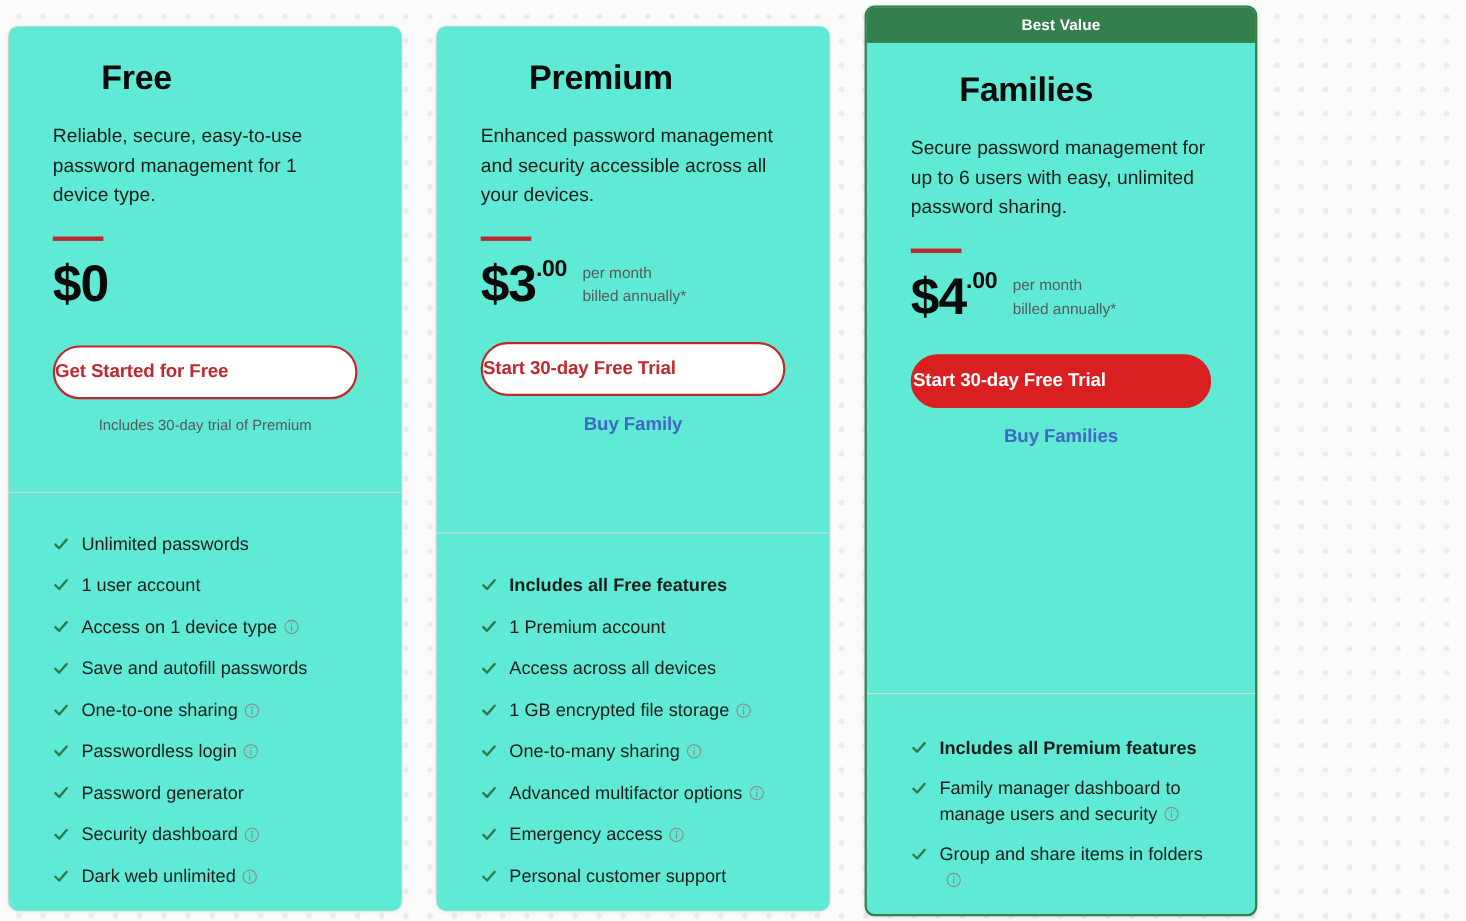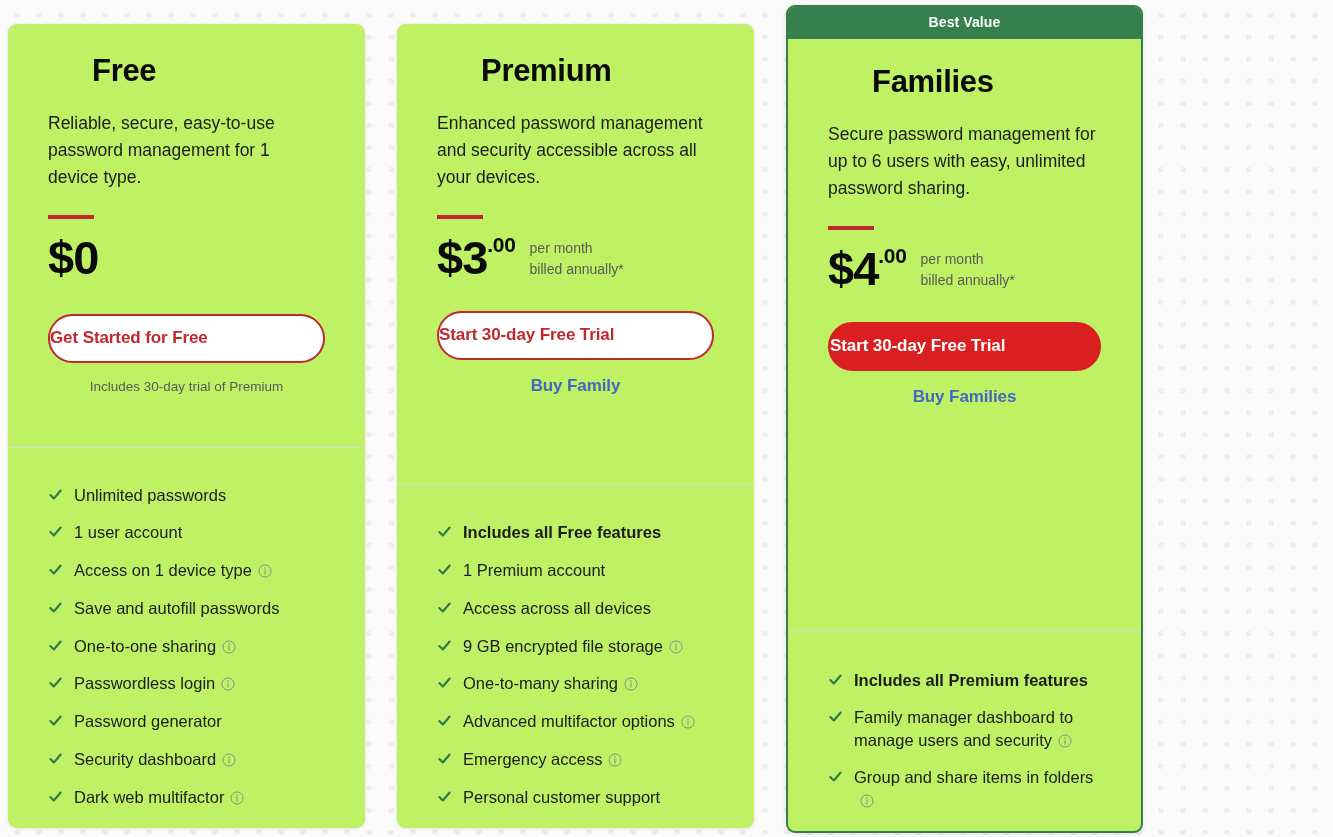--- a/index.html
+++ b/index.html
@@ -24,21 +24,21 @@
     align-items: flex-start;
     gap: 32px;
     padding: 0 8px;
     height: 837px;
   }
 
   
   .card {
     position: relative;
     width: 357px;
-    background: #bef264;
+    background: #5eead4;
     border-radius: 9px;
     display: flex;
     flex-direction: column;
   }
 
   .card-plain {
     margin-top: 24px;
     height: 804px;
     box-shadow: 0 1px 4px rgba(0,0,0,0.09), 0 0 1px rgba(0,0,0,0.12);
   }
@@ -311,21 +311,21 @@
                 <circle cx="8" cy="4.6" r="0.85" fill="currentColor" stroke="none"></circle>
                 <path d="M8 6.9 L8 11.7" stroke-linecap="round"></path>
               </svg></span></span>
         </li>
         <li class="feature">
           <span class="check-icon">
             <svg viewBox="0 0 16 16" width="15" height="15" fill="none" stroke="currentColor" stroke-width="2.3" stroke-linecap="round" stroke-linejoin="round">
               <path d="M2.5 8.6 L6.2 12.2 L13.5 3.8"></path>
             </svg>
           </span>
-          <span class="feature-text"><span>Dark web multifactor</span><span class="info-icon"><svg viewBox="0 0 16 16" width="14" height="14" fill="none" stroke="currentColor" stroke-width="1.1">
+          <span class="feature-text"><span>Dark web unlimited</span><span class="info-icon"><svg viewBox="0 0 16 16" width="14" height="14" fill="none" stroke="currentColor" stroke-width="1.1">
                 <circle cx="8" cy="8" r="6.9"></circle>
                 <circle cx="8" cy="4.6" r="0.85" fill="currentColor" stroke="none"></circle>
                 <path d="M8 6.9 L8 11.7" stroke-linecap="round"></path>
               </svg></span></span>
         </li>
       </ul>
     </div>
     <div class="card card-plain">
       <div class="card-top">
         <h2 class="plan-name">Premium</h2>
@@ -370,21 +370,21 @@
             </svg>
           </span>
           <span class="feature-text"><span>Access across all devices</span></span>
         </li>
         <li class="feature">
           <span class="check-icon">
             <svg viewBox="0 0 16 16" width="15" height="15" fill="none" stroke="currentColor" stroke-width="2.3" stroke-linecap="round" stroke-linejoin="round">
               <path d="M2.5 8.6 L6.2 12.2 L13.5 3.8"></path>
             </svg>
           </span>
-          <span class="feature-text"><span>9 GB encrypted file storage</span><span class="info-icon"><svg viewBox="0 0 16 16" width="14" height="14" fill="none" stroke="currentColor" stroke-width="1.1">
+          <span class="feature-text"><span>1 GB encrypted file storage</span><span class="info-icon"><svg viewBox="0 0 16 16" width="14" height="14" fill="none" stroke="currentColor" stroke-width="1.1">
                 <circle cx="8" cy="8" r="6.9"></circle>
                 <circle cx="8" cy="4.6" r="0.85" fill="currentColor" stroke="none"></circle>
                 <path d="M8 6.9 L8 11.7" stroke-linecap="round"></path>
               </svg></span></span>
         </li>
         <li class="feature">
           <span class="check-icon">
             <svg viewBox="0 0 16 16" width="15" height="15" fill="none" stroke="currentColor" stroke-width="2.3" stroke-linecap="round" stroke-linejoin="round">
               <path d="M2.5 8.6 L6.2 12.2 L13.5 3.8"></path>
             </svg>

